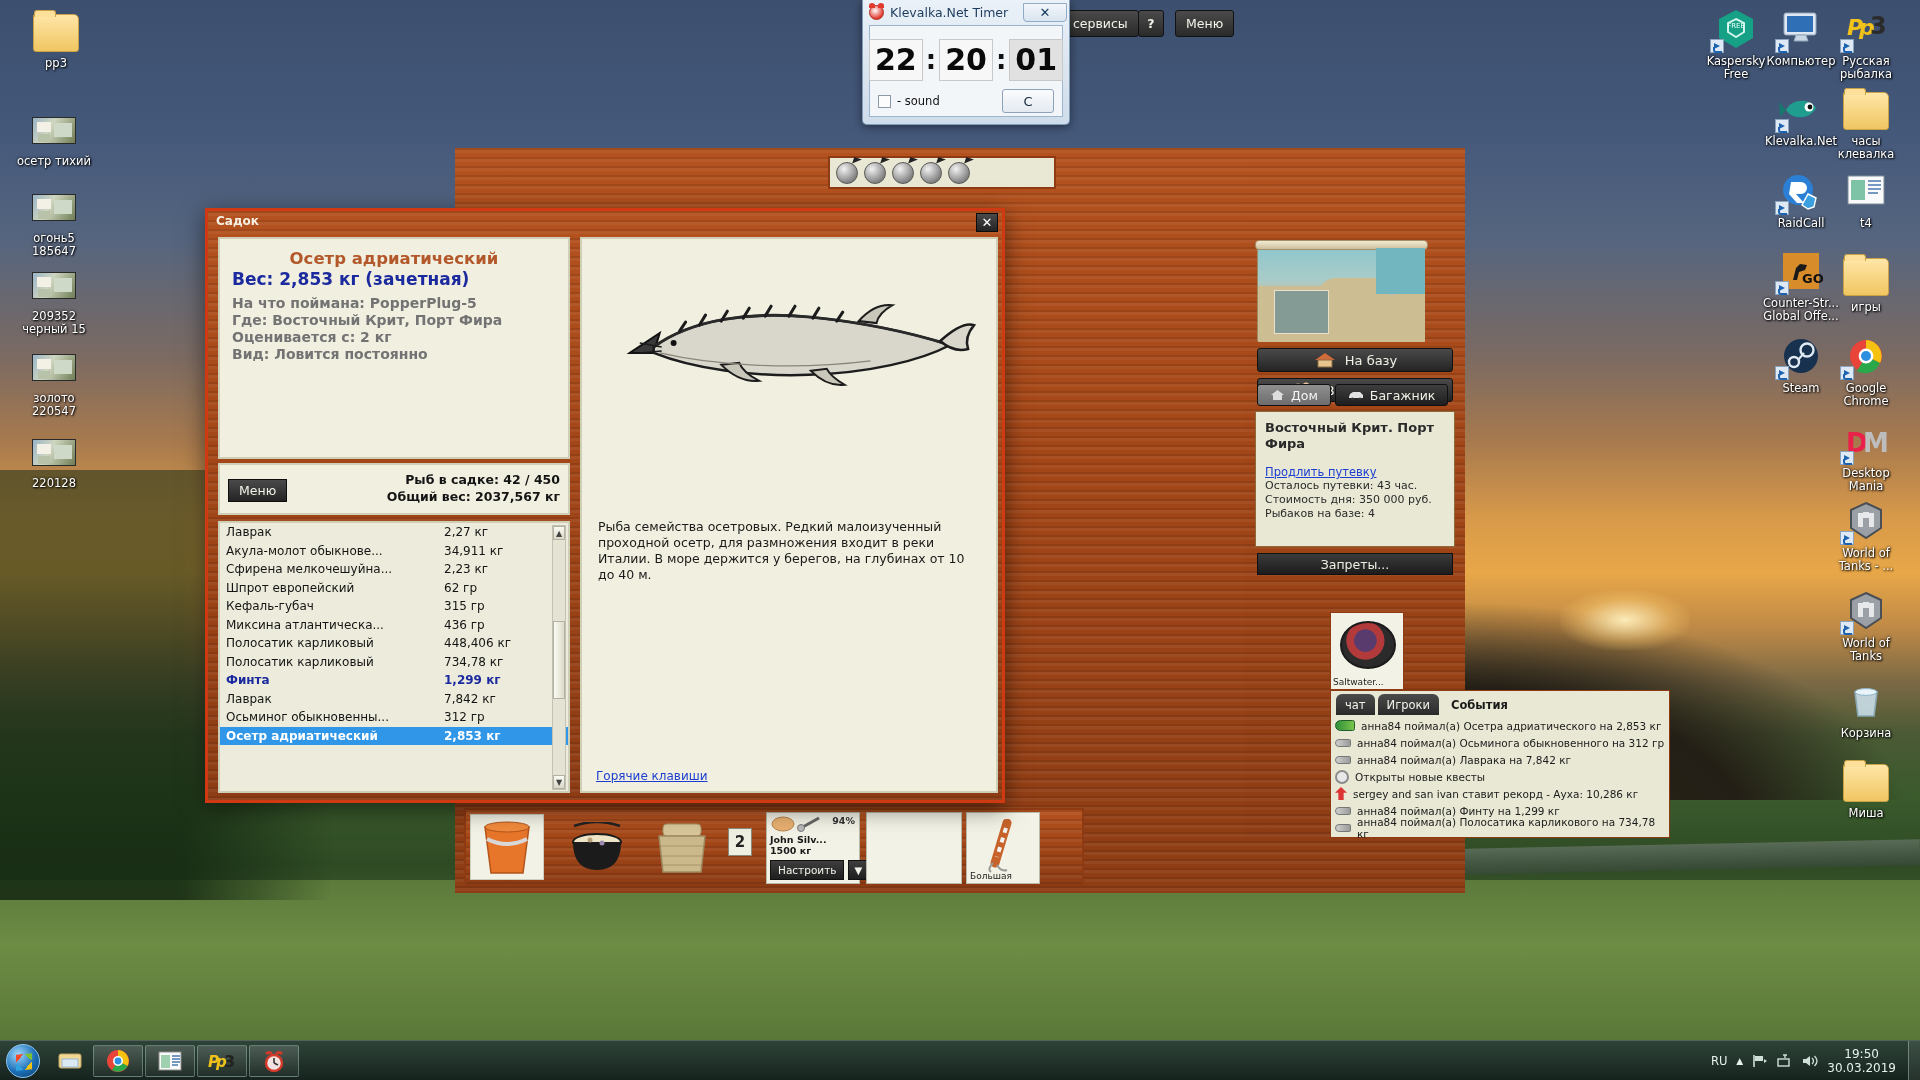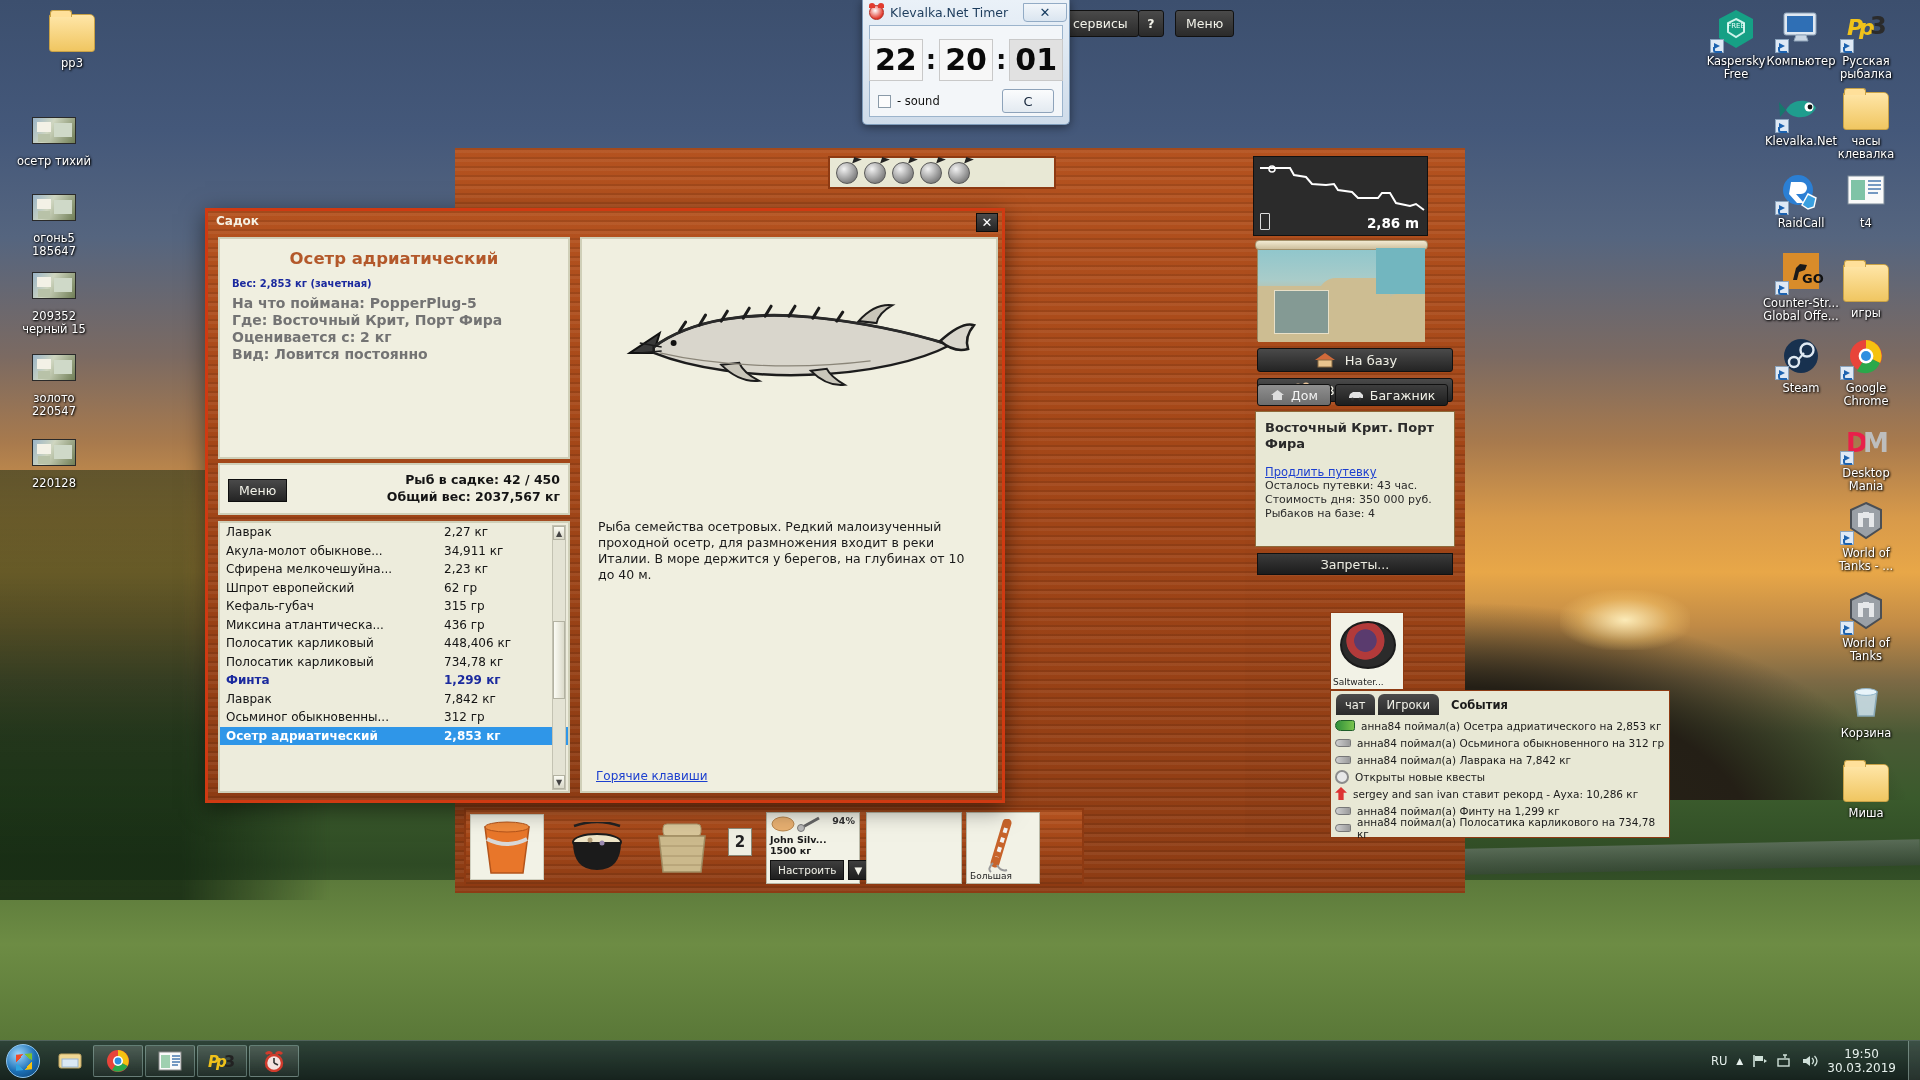--- a/index.html
+++ b/index.html
@@ -360,21 +360,21 @@
   .sadok-tb { height:22px; position:relative; }
   .sadok-title { position:absolute; left:8px; top:3px; font-size:12px; color:#f5f0e2; font-weight:bold; }
   .sadok-close {
     position:absolute; right:4px; top:2px; width:22px; height:19px;
     background:linear-gradient(to bottom,#4a4a4a,#232323); border:1px solid #0c0c0c;
     color:#fff; font-size:13px; font-weight:bold; display:flex; align-items:center; justify-content:center; cursor:pointer;
   }
   .sadok-left { position:absolute; left:10px; top:26px; width:352px; height:222px;
     background:#f0efe0; border:2px solid #cfcfb8; padding:10px 12px; }
   .fish-name { text-align:center; color:#b3582a; font-weight:bold; font-size:16.5px; }
-  .fish-weight { color:#1b2a9e; font-weight:bold; font-size:10px; margin-top:10px; }
+  .fish-weight { color:#1b2a9e; font-weight:bold; font-size:17px; margin-top:1px; }
   .fish-meta { font-size:14px; color:#737373; line-height:17px; margin-top:6px;font-weight:bold; }
   .sadok-mid {
     position:absolute; left:10px; top:252px; width:352px; height:52px;
     background:#f0efe0; border:2px solid #cfcfb8;
   }
   .menu-btn {
     position:absolute; left:8px; top:14px; padding:3px 10px;
     background:linear-gradient(to bottom,#4a4a4a,#242424); border:1px solid #0e0e0e;
     color:#f2f2e8; font-size:12.5px; cursor:pointer;
   }
@@ -407,21 +407,21 @@
 <body>
 
 <div class="bg-cliff"></div>
 <div class="bg-hill"></div>
 <div class="bg-sun"></div>
 <div class="bg-field"></div>
 <div class="bg-bridge"></div>
 <div class="bg-left-trees"></div>
 
 <div id="icons-left">
-    <div class="dicon" style="left: 26px; top: 10px;">
+    <div class="dicon" style="left: 10px; top: 10px;">
       <div class="glyph">
         <div class="folder"></div>
       </div>
       <div class="lbl">pp3</div>
     </div>
     <div class="dicon" style="left: 8px; top: 108px;">
       <div class="glyph">
         <div class="thumb">
           <i style="left:4px;top:4px;width:14px;height:10px"></i>
                             <i style="left:21px;top:5px;width:18px;height:14px;background:#cfd9c8"></i>
@@ -536,21 +536,21 @@
     </div>
     <div class="dicon" style="left: 1755px; top: 250px;">
       <div class="glyph"><svg width="46" height="42" viewBox="0 0 46 42">
           <rect x="5" y="3" width="36" height="36" fill="#d98c2a"></rect>
       <path d="M15 30 l3-12 4-4 7 1 -2 5 -6 2 -2 8z" fill="#1a1a1a"></path>
       <text x="24" y="33" font-size="13" font-weight="bold" fill="#111" font-family="DejaVu Sans">GO</text>
         </svg><span class="shortcut-arrow"></span></div>
       <div class="lbl">Counter-Str...
 Global Offe...</div>
     </div>
-    <div class="dicon" style="left: 1820px; top: 260px;">
+    <div class="dicon" style="left: 1820px; top: 254px;">
       <div class="glyph">
         <div class="folder"></div>
       </div>
       <div class="lbl">игры</div>
     </div>
     <div class="dicon" style="left: 1755px; top: 335px;">
       <div class="glyph"><svg width="46" height="42" viewBox="0 0 46 42">
           <circle cx="23" cy="21" r="17" fill="#18314f"></circle>
       <circle cx="29" cy="15" r="6.5" fill="none" stroke="#dfe9f2" stroke-width="2.4"></circle>
       <circle cx="16" cy="27" r="5" fill="none" stroke="#dfe9f2" stroke-width="2.4"></circle>
@@ -672,28 +672,20 @@
       <div class="bait-lbl">Большая</div>
     </div>
   </div>
 </div>
 
 <div class="top-btn b-online">Онлайн сервисы</div>
 <div class="top-btn b-help">?</div>
 <div class="top-btn b-menu">Меню</div>
 
 <div class="right-col wood">
-  <div class="sonar">
-    <svg width="175" height="80" viewBox="0 0 175 80">
-      <polyline points="6,11 22,11 36,11 40,18 52,20 58,27 72,28 80,27 84,33 98,35 104,41 124,41 128,36 136,36 142,46 156,49 162,47 170,53" fill="none" stroke="#ffffff" stroke-width="2"></polyline>
-      <circle cx="18" cy="12" r="3" fill="none" stroke="#fff" stroke-width="1.5"></circle>
-    </svg>
-    <div class="batt"></div>
-    <div class="depth">2,86 m</div>
-  </div>
   <div class="minimap">
     <div class="roll"></div>
     <div class="land" style="left:0;top:38px;width:90px;height:56px;border-radius:0 14px 0 0"></div>
     <div class="land" style="left:60px;top:30px;width:72px;height:64px;border-radius:18px 10px 0 0"></div>
     <div class="sea" style="left:118px;top:0;width:49px;height:46px"></div>
     <div class="land" style="left:128px;top:46px;width:39px;height:48px;border-radius:12px 0 0 0"></div>
     <div class="view"></div>
   </div>
   <div class="side-btn" style="top:200px">
     <svg width="24" height="16" viewBox="0 0 24 16">

